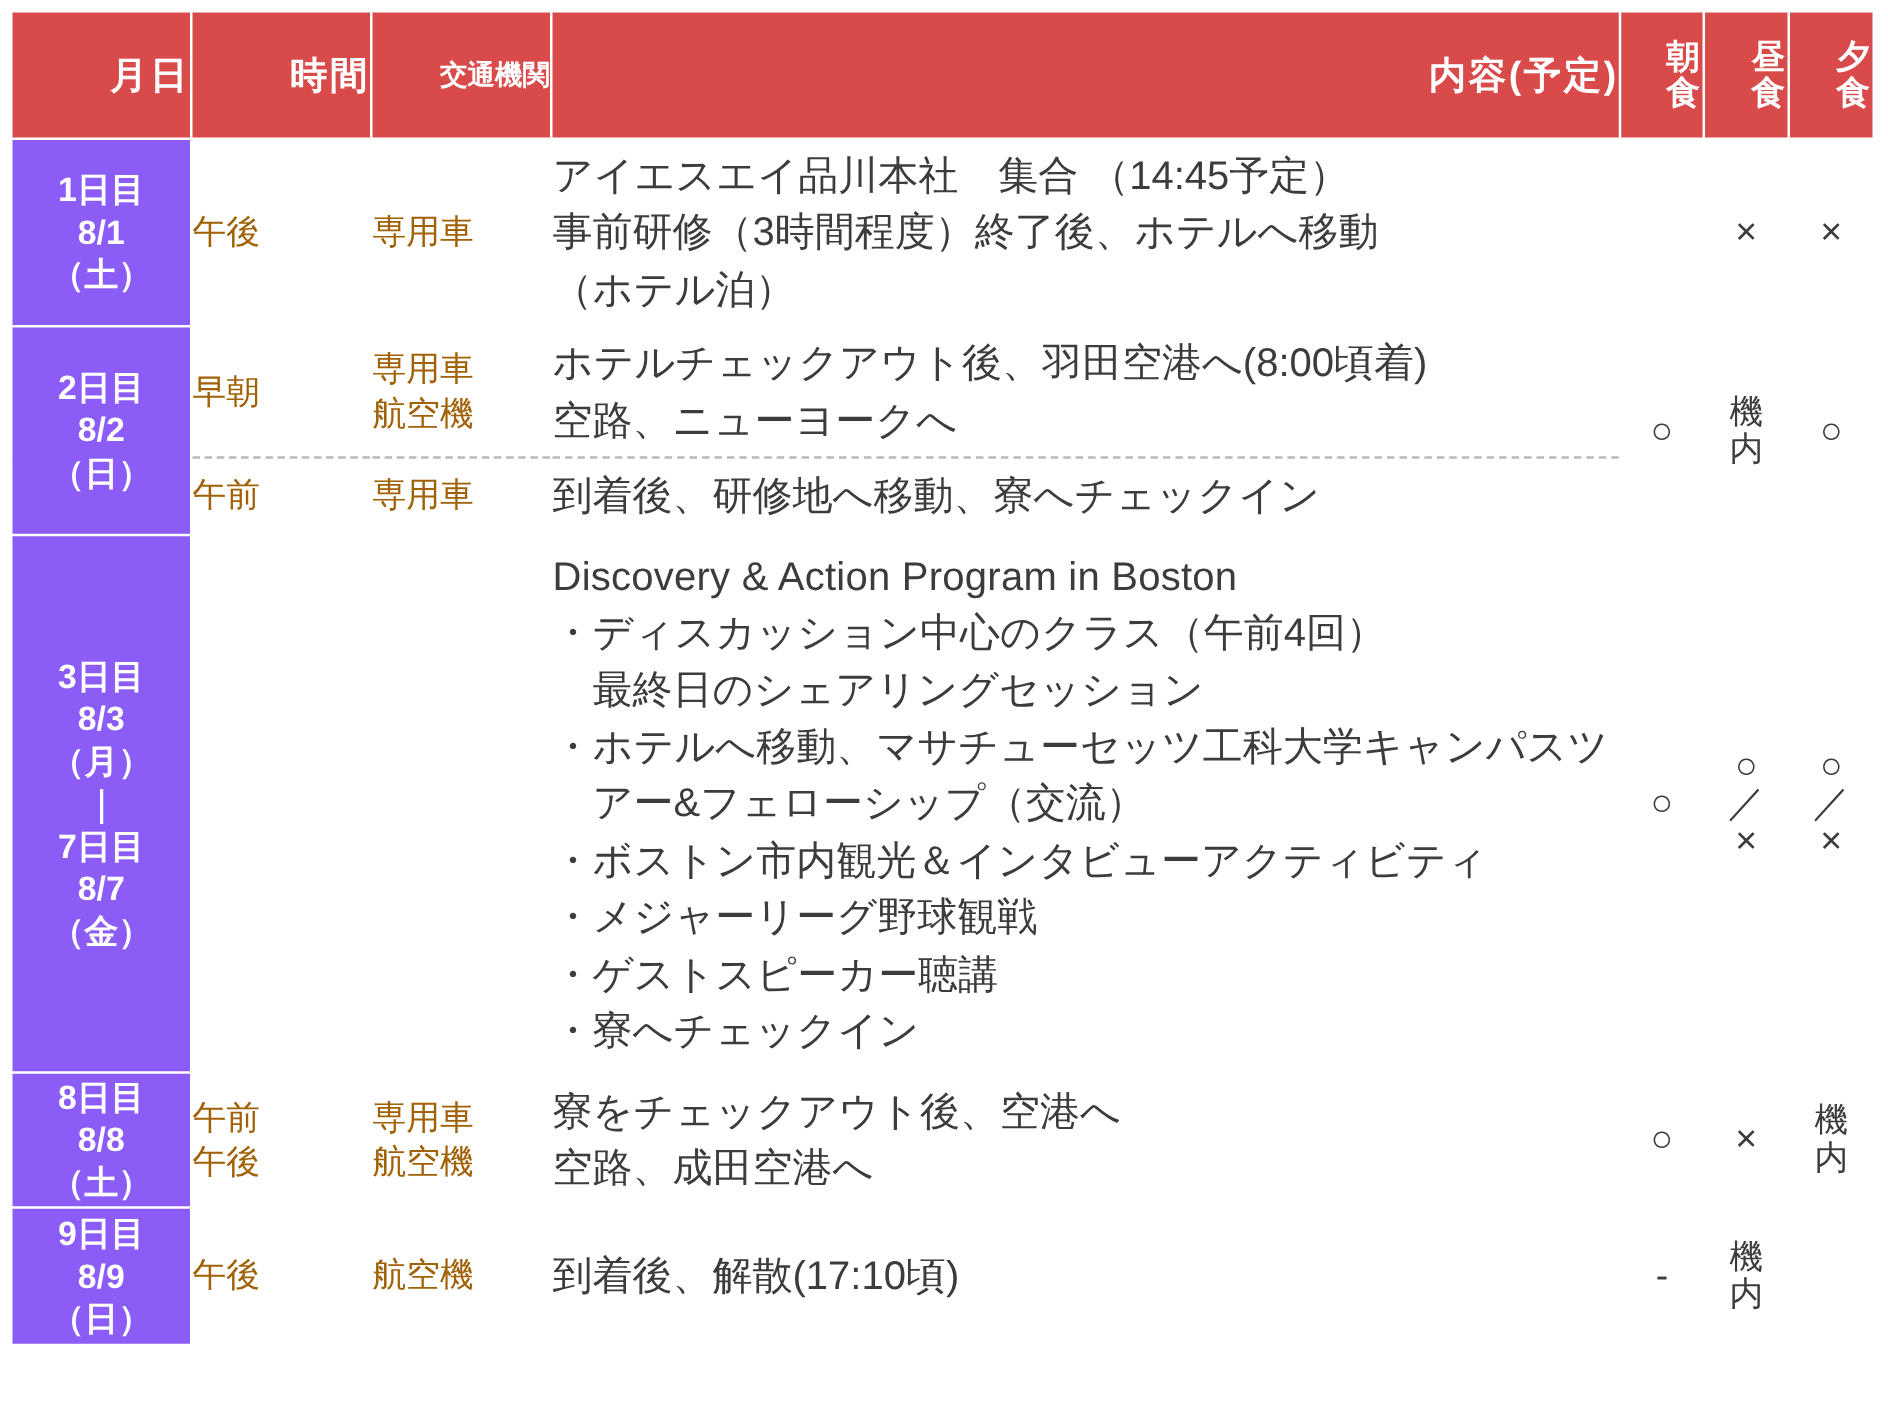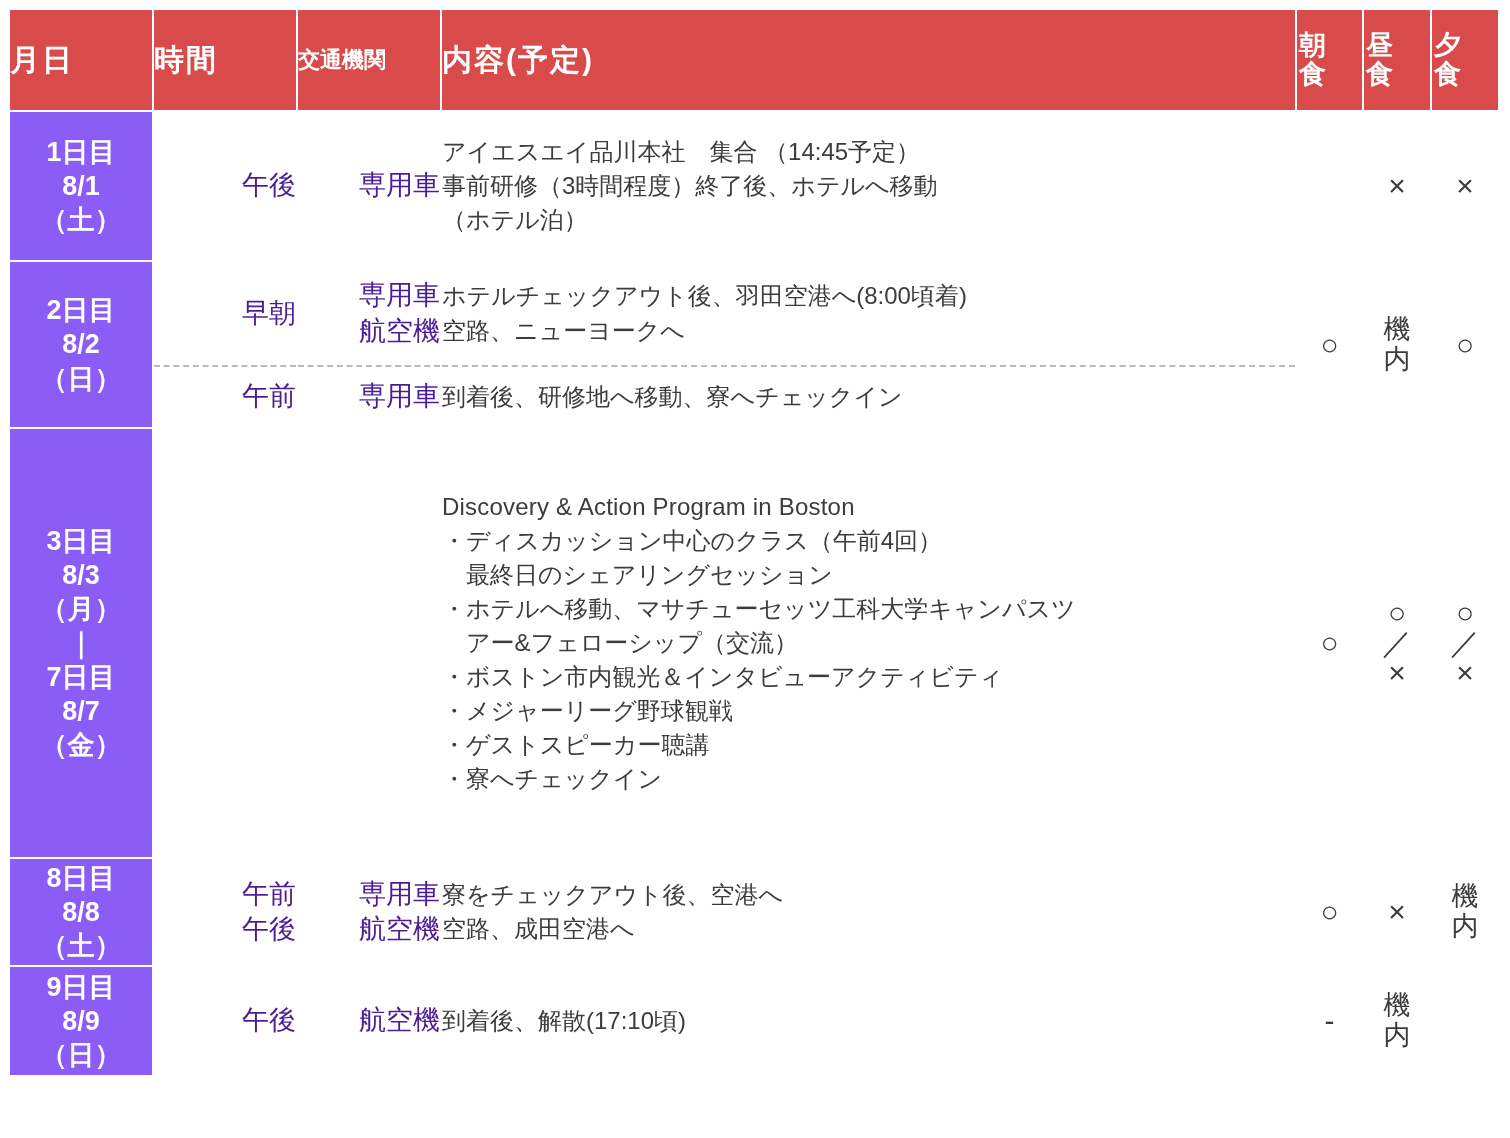--- a/index.html
+++ b/index.html
@@ -39,21 +39,21 @@
   col.c-lunch { width: 68px; }
   col.c-din   { width: 68px; }
 
   
   thead th {
     background: #d94a4a;
     color: #ffffff;
     font-size: 30px;
     font-weight: 700;
     height: 100px;
-    text-align: left;
+    text-align: right;
     letter-spacing: 2px;
   }
   thead th.meal {
     font-size: 27px;
     letter-spacing: 0px;
     line-height: 1.08;
     padding: 0 2px;
   }
   thead th.meal span {
     display: block;
@@ -74,29 +74,29 @@
     letter-spacing: 0px;
   }
   td.day .line { display: block; white-space: pre; }
 
   
   td.plain {
     background: #ffffff;
     border-color: #cfcfcf;
   }
   td.time, td.trans {
-    text-align: right;
+    text-align: left;
     font-size: 27px;
-    color: #4c1d95;
+    color: #a16207;
     line-height: 1.30;
   }
   td.time .line, td.trans .line { display: block; }
   td.content {
     text-align: left;
-    font-size: 24px;
+    font-size: 32px;
     color: #3c3c3c;
     line-height: 1.42;
     padding: 10px 6px 10px 14px;
   }
   td.content .line { display: block; white-space: pre-wrap; }
   td.content .line.en {
     font-family: "Liberation Sans", "DejaVu Sans", sans-serif;
     letter-spacing: 0.2px;
   }
   td.content .line.right {

